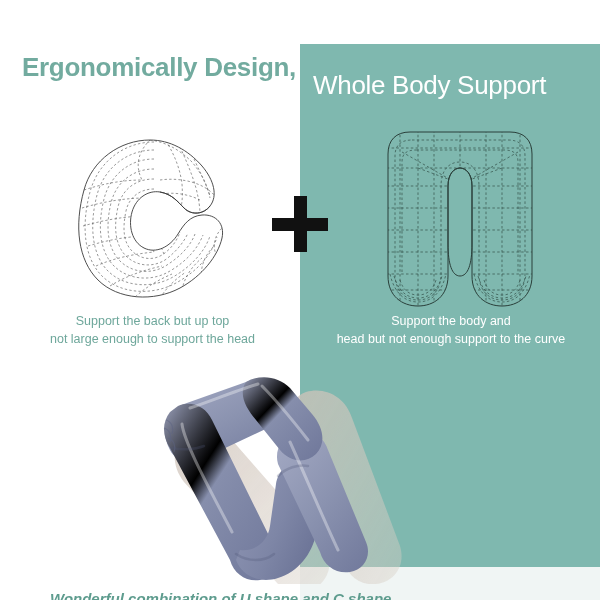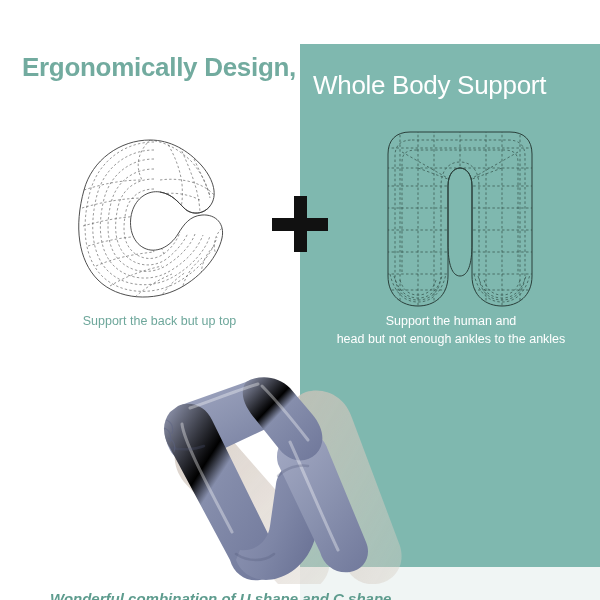--- a/index.html
+++ b/index.html
@@ -49,21 +49,21 @@
 
   
   .wire-c { position:absolute; left:62px; top:84px; width:180px; height:180px; }
   .wire-u { position:absolute; left:372px; top:80px; width:176px; height:188px; }
 
   
   .cap {
     position:absolute; text-align:center; line-height:1.45;
     font-size:12.5px; font-weight:normal;
   }
-  .cap-left  { left:27px;  top:268px; width:265px; color:#6ea79b; }
+  .cap-left  { left:20px;  top:268px; width:265px; color:#6ea79b; }
   .cap-right { left:310px; top:268px; width:282px; color:#ffffff; }
 
   .cap-bottom {
     position:absolute; left:50px; top:544px; width:500px;
     line-height:1.5;
     font-size:15px; font-weight:bold; color:#5e9c8e;font-style:italic;
   }
 
   
   .photo { position:absolute; left:150px; top:320px; width:300px; height:220px; }
@@ -212,24 +212,25 @@
                L16,30 C16,16 24,8 38,8 Z" fill="none" stroke="#2a3f3a" stroke-width="1"></path>
 
       <path d="M76,62 C76,50 82,44 88,44 C94,44 100,50 100,62
                L100,120 C100,140 96,152 88,152
                C80,152 76,140 76,120 Z" fill="none" stroke="#2a3f3a" stroke-width="1"></path>
     </svg>
   </div>
 
   <div class="cap cap-left">
     <div>Support the back but up top</div>
+    <div>not large enough to support the head</div>
   </div>
   <div class="cap cap-right">
-    <div>Support the human and</div>
-    <div>head but not enough ankles to the ankles</div>
+    <div>Support the body and</div>
+    <div>head but not enough support to the curve</div>
   </div>
 
   <div class="photo">
     <svg viewBox="0 0 300 220" width="300" height="220" xmlns="http://www.w3.org/2000/svg">
       <defs>
         <linearGradient id="fab1" x1="0" y1="0" x2="1" y2="1">
           <stop offset="0%" stop-color="#9aa0bb"></stop>
           <stop offset="35%" stop-color="#868ead0"></stop>
           <stop offset="45%" stop-color="#868eac"></stop>
           <stop offset="100%" stop-color="#6f779a"></stop>

